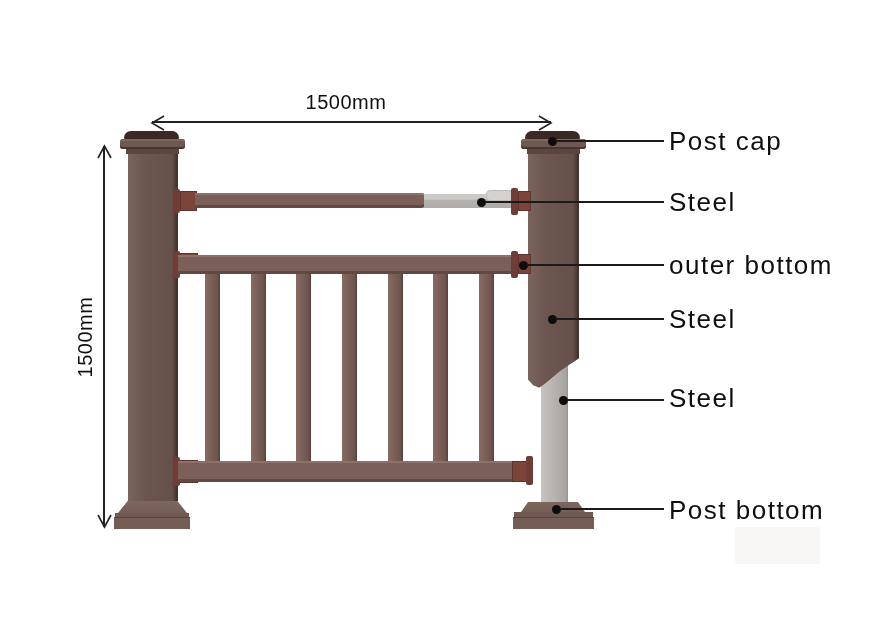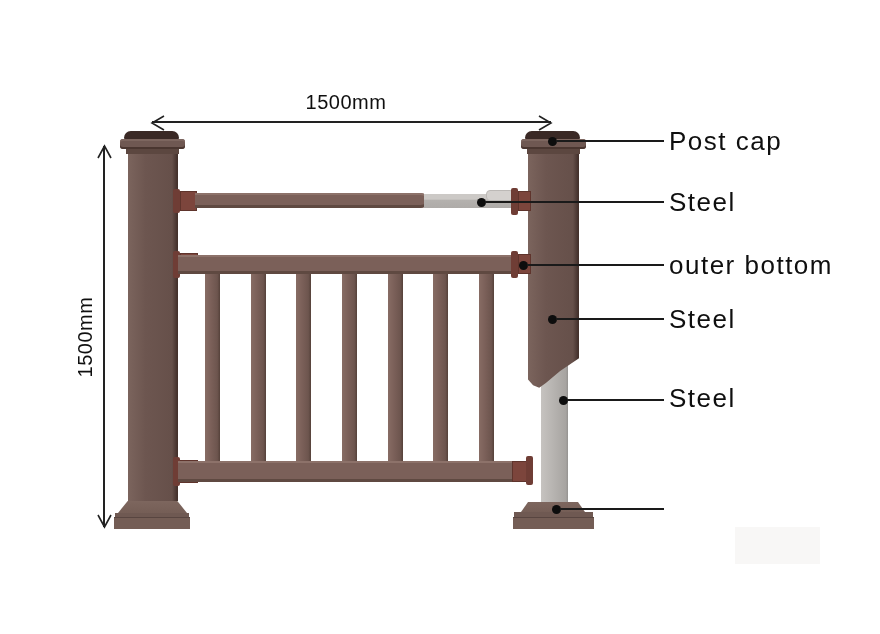--- a/index.html
+++ b/index.html
@@ -139,16 +139,17 @@
   <div class="abs callout-dot" style="left:548px;top:315px;"></div>
   <div class="abs callout-line" style="left:556px;top:318px;width:108px;"></div>
   <div class="abs callout-label" style="left:669px;top:305px;">Steel</div>
 
   <div class="abs callout-dot" style="left:559px;top:396px;"></div>
   <div class="abs callout-line" style="left:567px;top:399px;width:97px;"></div>
   <div class="abs callout-label" style="left:669px;top:384px;">Steel</div>
 
   <div class="abs callout-dot" style="left:552px;top:505px;"></div>
   <div class="abs callout-line" style="left:560px;top:508px;width:104px;"></div>
+  <div class="abs callout-label" style="left:669px;top:496px;">Post bottom</div>
 
   <div class="abs watermark" style="left:735px;top:527px;width:85px;height:37px;"></div>
 
 </div>
 
 </body></html>

